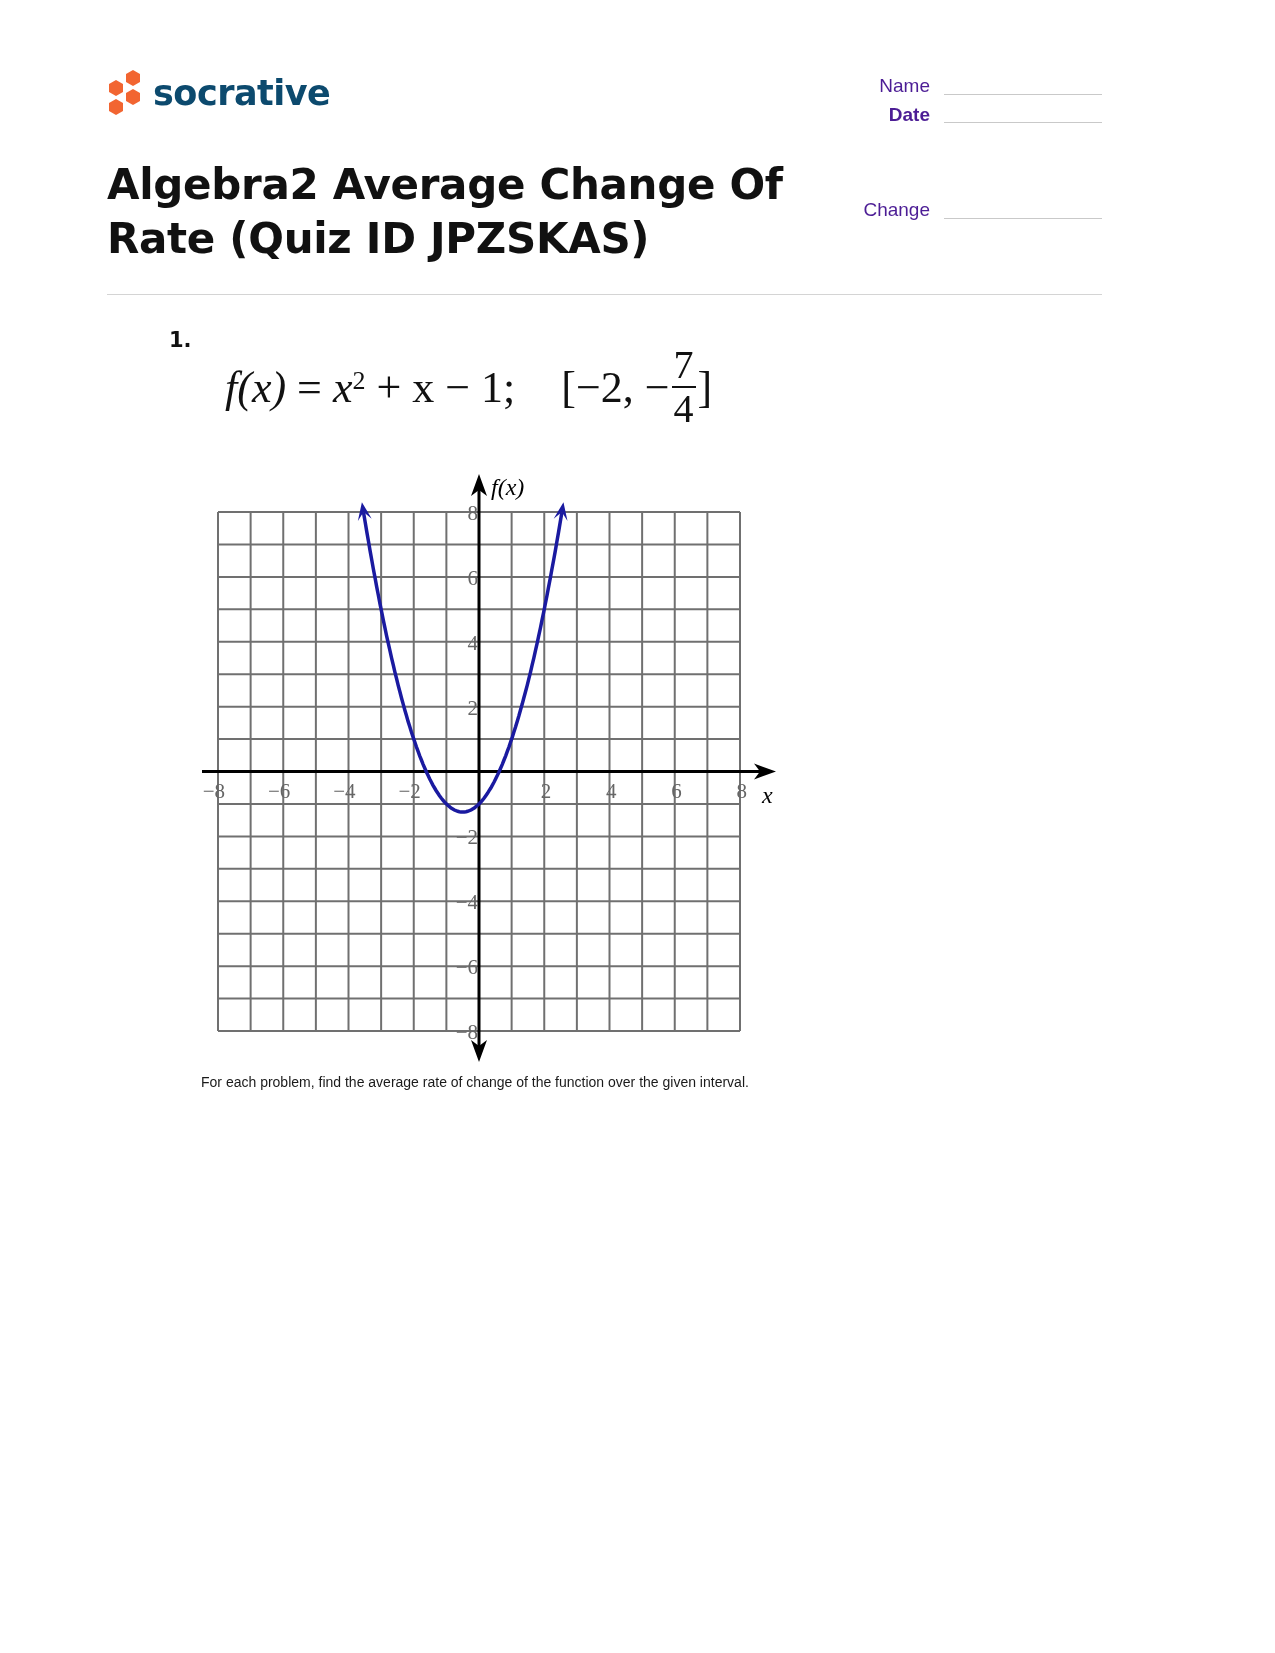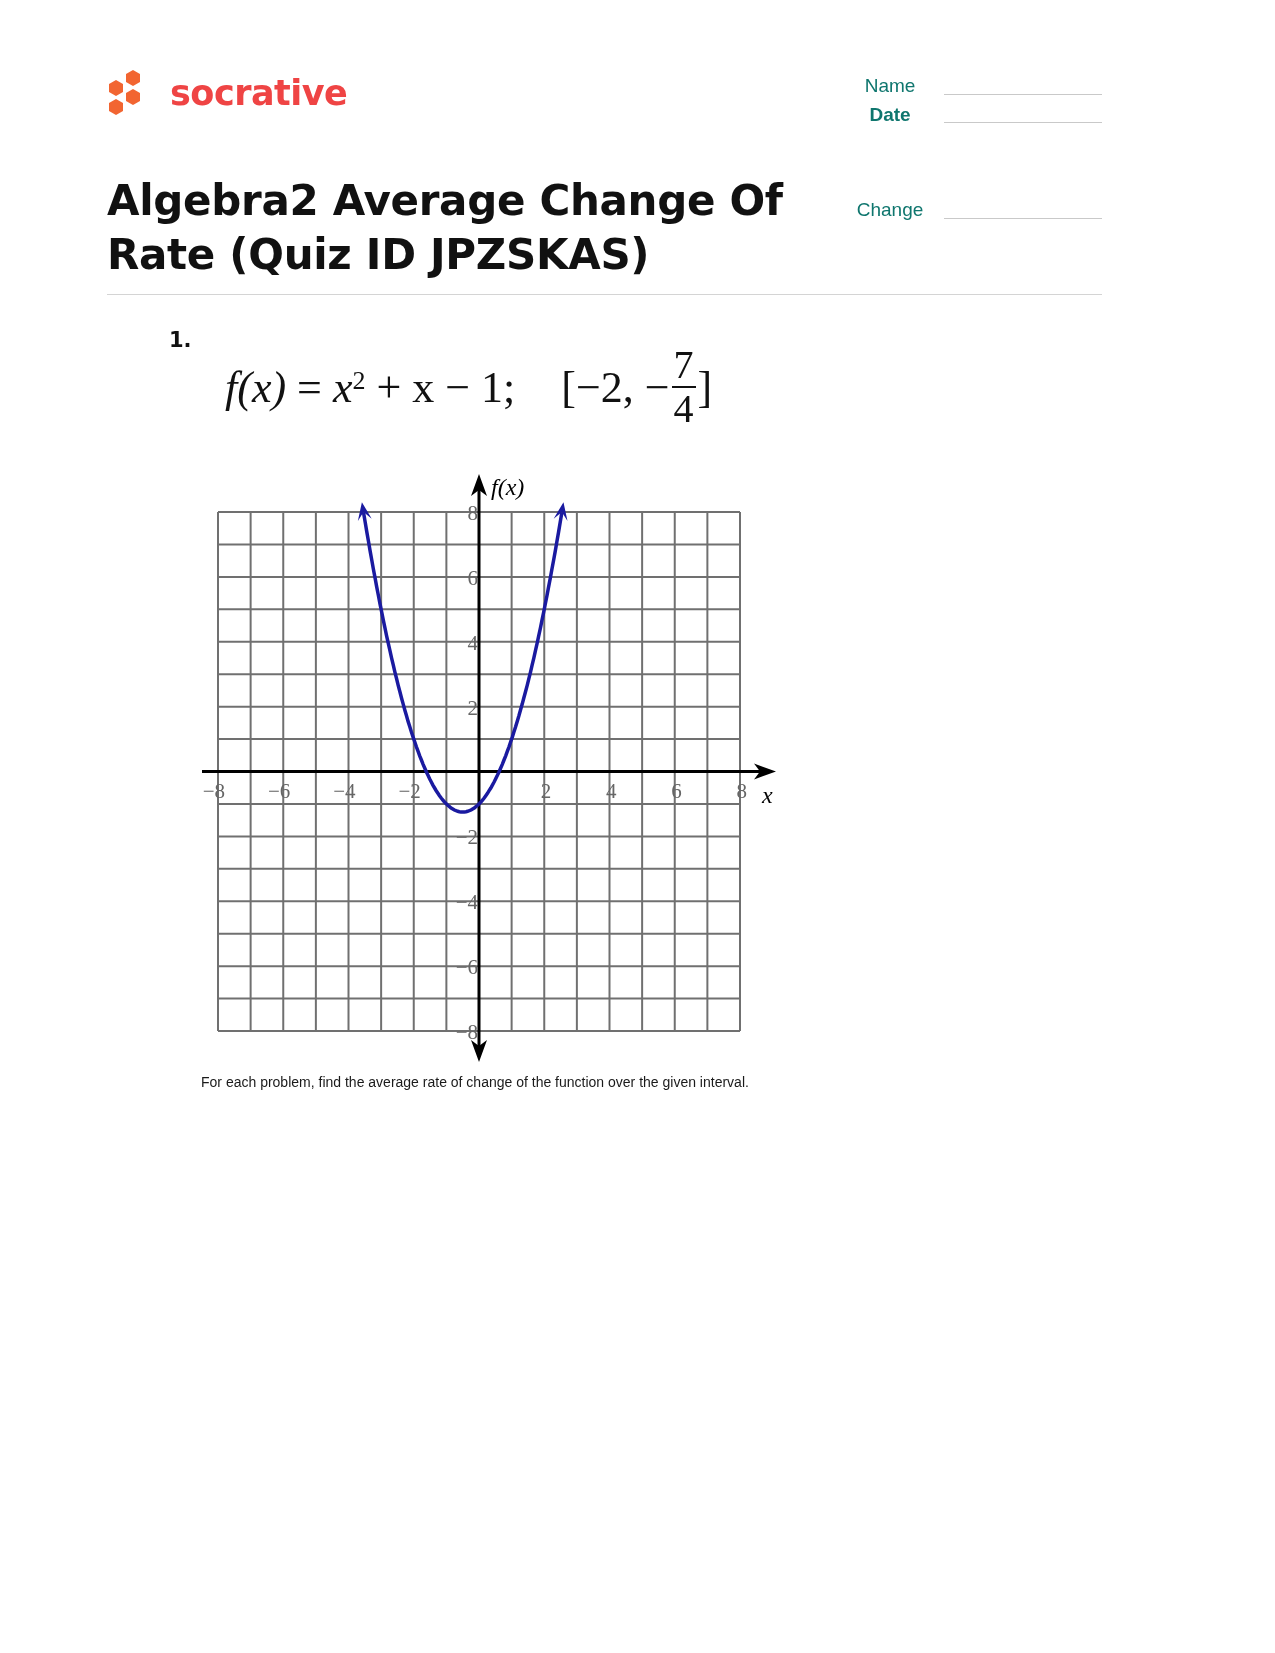--- a/index.html
+++ b/index.html
@@ -1,24 +1,24 @@
 <!DOCTYPE html>
 <html><head>
 <meta charset="utf-8">
 <style>
   html, body { margin:0; padding:0; background:#ffffff; }
   body { width:1275px; height:1653px; position:relative; overflow:hidden;
          font-family:"Liberation Sans", sans-serif; color:#111; }
   .abs { position:absolute; }
   .logo { left:107px; top:70px; display:flex; align-items:center; }
   .logo-text { font-family:"DejaVu Sans", sans-serif; font-size:35px; font-weight:bold;
-               color:#ef4444; letter-spacing:-0.5px; margin-left:27px; line-height:1; }
-  .field-label { font-size:19px; color:#0f766e; text-align:center; width:80px; }
+               color:#0c4a6e; letter-spacing:-0.5px; margin-left:10px; line-height:1; }
+  .field-label { font-size:19px; color:#4c1d95; text-align:right; width:80px; }
   .field-line { height:1px; background:#c9c9c9; width:158px; }
-  .title { left:107px; top:174px; width:720px; font-family:"DejaVu Sans", sans-serif;
+  .title { left:107px; top:158px; width:720px; font-family:"DejaVu Sans", sans-serif;
            font-weight:bold; font-size:42px; line-height:54px; color:#111; letter-spacing:-0.3px; }
   .divider { left:107px; top:294px; width:995px; height:1px; background:#d4d4d4; }
   .qnum { left:169px; top:328px; font-family:"DejaVu Sans", sans-serif; font-weight:bold; font-size:21px; }
   .eq { left:225px; top:345px; font-family:"Liberation Serif", serif; font-size:44px; color:#111;
         display:flex; align-items:center; white-space:nowrap; }
   .eq i { font-style:italic; }
   .eq sup { font-size:26px; position:relative; top:-6px; }
   .frac { display:inline-flex; flex-direction:column; align-items:center; margin:0 2px; line-height:1; }
   .frac .num, .frac .den { font-size:40px; }
   .frac .bar { width:24px; height:2px; background:#111; margin:1px 0; }

